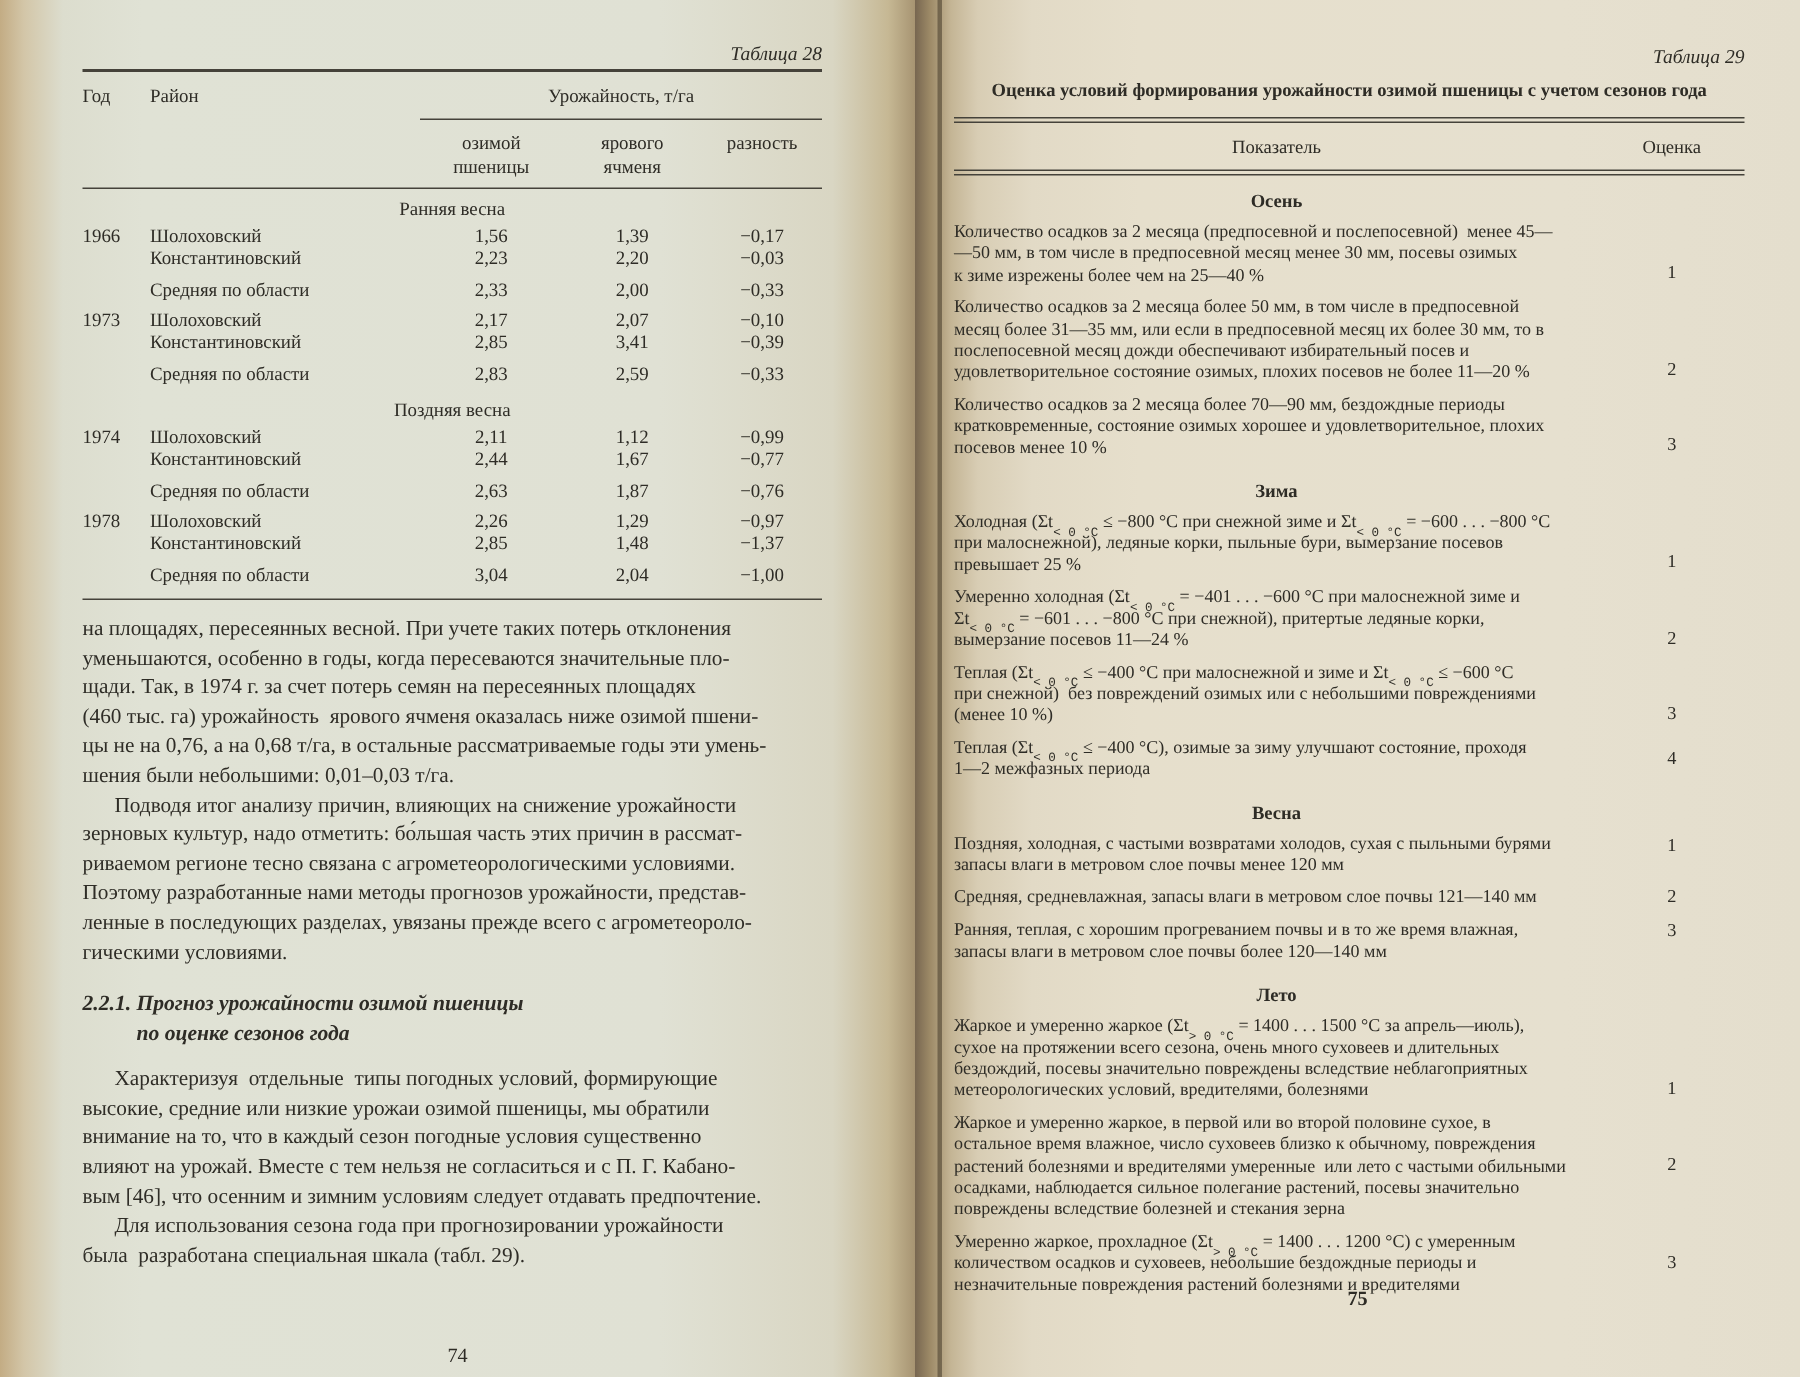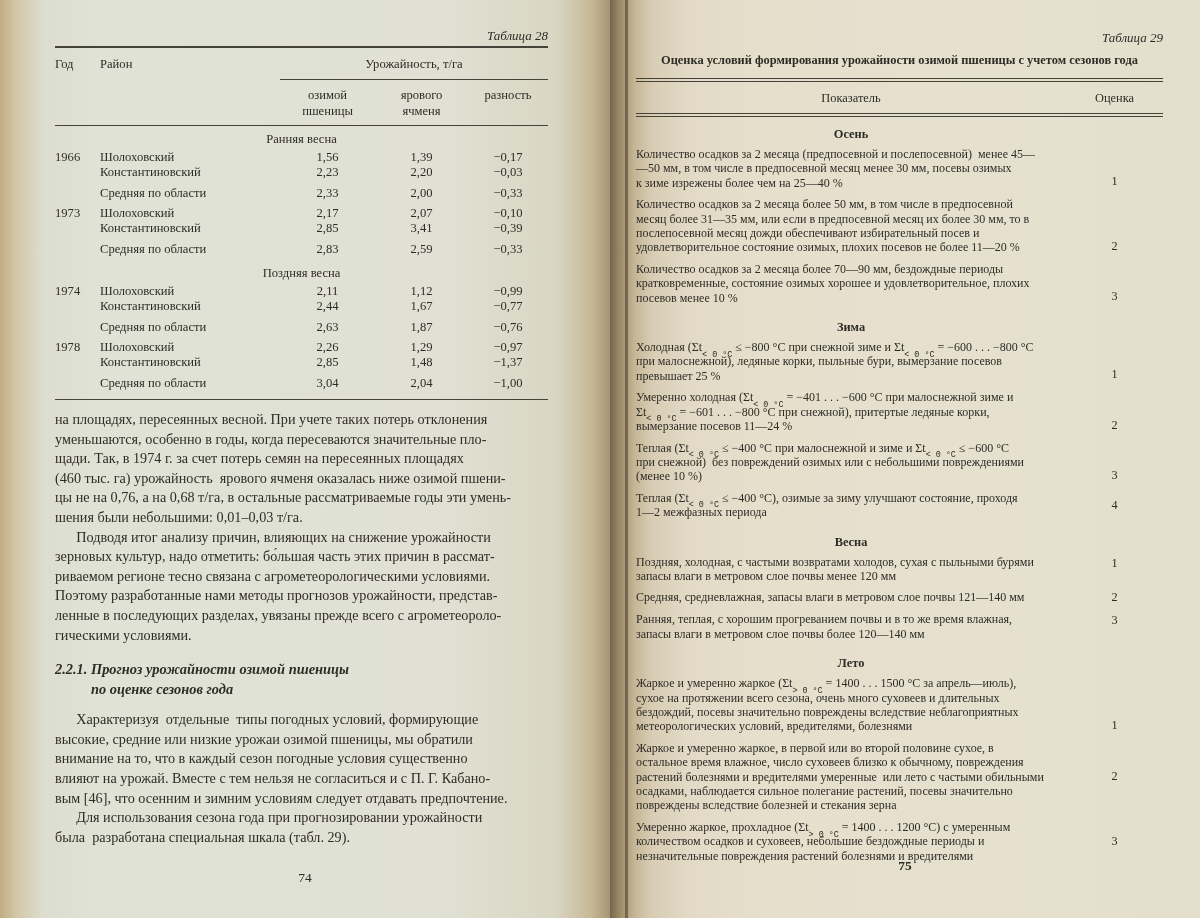--- a/index.html
+++ b/index.html
@@ -205,21 +205,21 @@
     <div class="heading">2.2.1. Прогноз урожайности озимой пшеницы
           по оценке сезонов года</div>
     <div class="para">      Характеризуя  отдельные  типы погодных условий, формирующие
 высокие, средние или низкие урожаи озимой пшеницы, мы обратили
 внимание на то, что в каждый сезон погодные условия существенно
 влияют на урожай. Вместе с тем нельзя не согласиться и с П. Г. Кабано-
 вым [46], что осенним и зимним условиям следует отдавать предпочтение.</div>
     <div class="para">      Для использования сезона года при прогнозировании урожайности
 была  разработана специальная шкала (табл. 29).</div>
   </div>
-  <div class="pagenum" style="bottom:32px;margin-top:40px;">74</div>
+  <div class="pagenum" style="bottom:6px;margin-top:40px;">74</div>
 </div>
 
 <div class="page-right">
   <div class="pr-content">
     <div class="caption">Таблица 29</div>
     <div class="t29-title">Оценка условий формирования урожайности озимой пшеницы с учетом сезонов года</div>
     <div class="drule"></div>
     <div style="height:3px;"></div>
     <div class="t29-head">
       <div class="t29-h-ind">Показатель</div>

